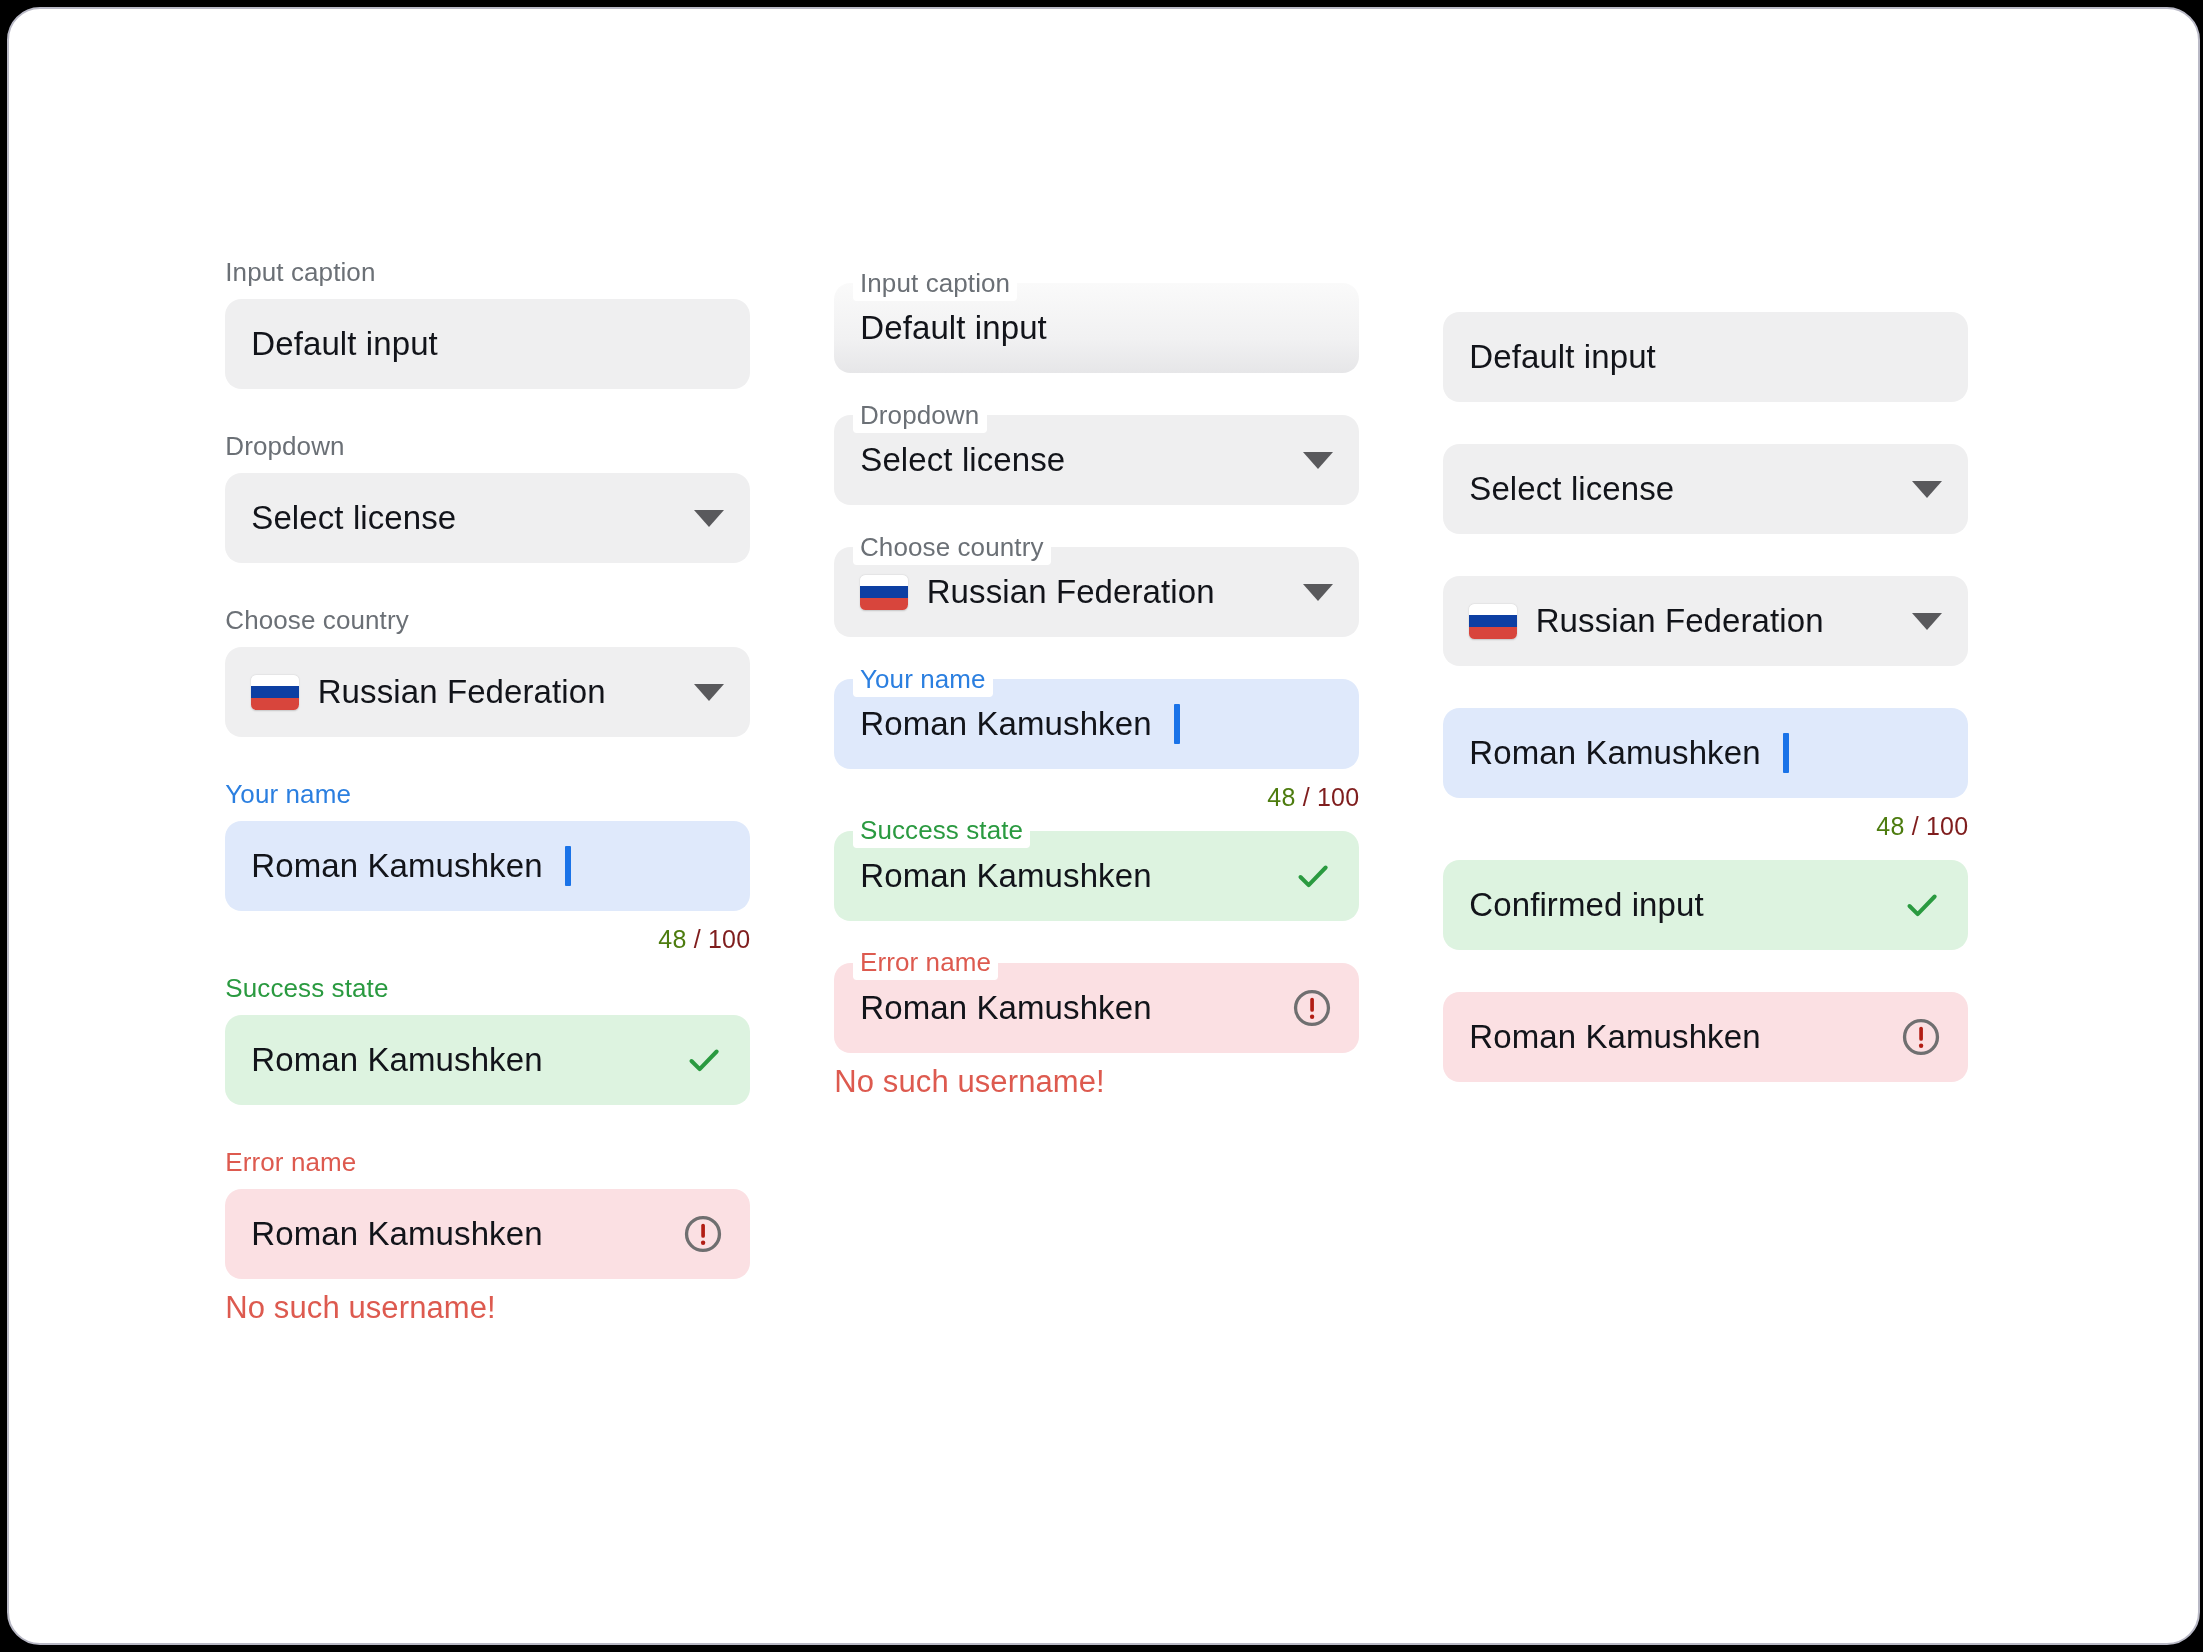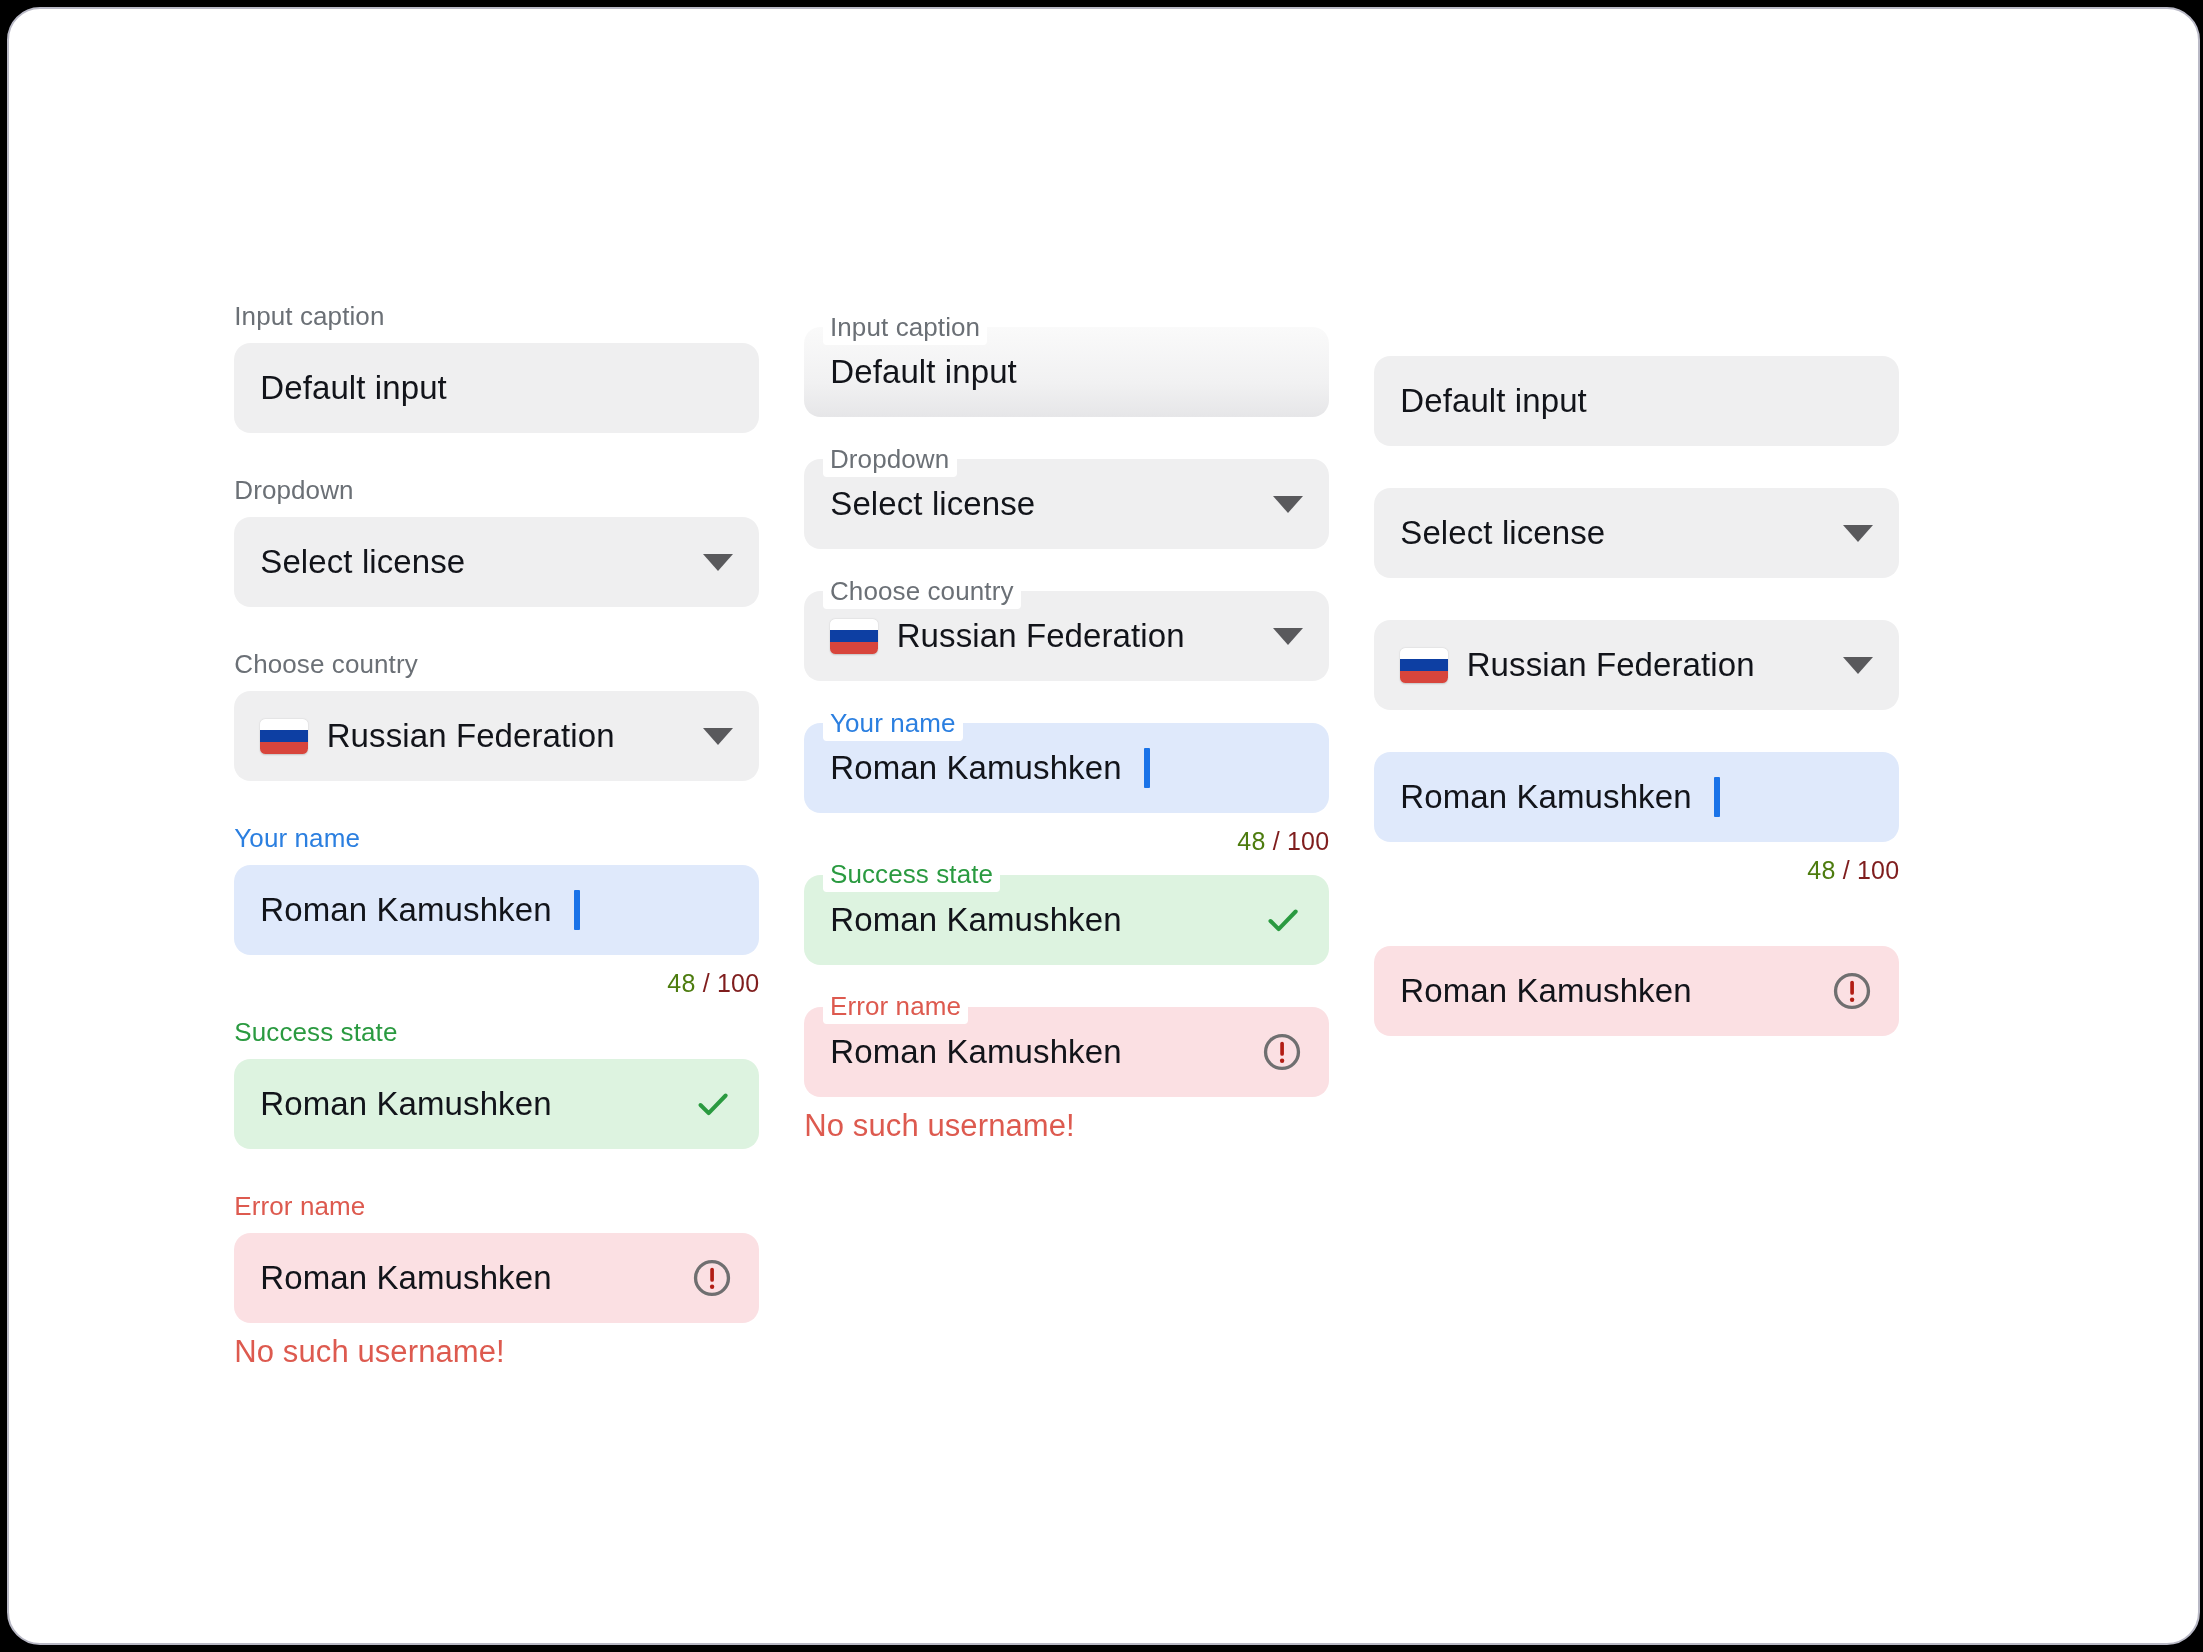--- a/index.html
+++ b/index.html
@@ -22,26 +22,25 @@
     height: 1638px;
     background: #ffffff;
     border: 2.8px solid #b9b9c6;
     border-radius: 33px;
     overflow: hidden;
   }
 
   
   #forms-grid {
     position: absolute;
-    left: 225px;
+    left: 216px;
     top: 248px;
     width: 1745px;
     display: flex;
-    gap: 45px;
-    margin-top: 44px;
+    gap: 84px;
   }
 
   .form-column { width: 525px; flex: 0 0 525px; position: relative; }
 
   .field-group { position: relative; }
 
   
   .top-label {
     display: block;
     font-size: 26px;
@@ -378,20 +377,29 @@
           <span class="caret"></span>
         </div>
         <div class="counter-row">
           <span class="counter-current">48</span>
           <span class="counter-rest">/ 100</span>
         </div>
       </div>
 
       <div class="gap-xs"></div>
 
+      <div class="field-group">
+        <div class="field-box state-success">
+          <span class="field-value">Confirmed input</span>
+          <span class="spacer"></span>
+          <svg class="check-icon" viewBox="0 0 24 24">
+            <path d="M4.5 12.6 L9.4 17.5 L19.6 6.9" fill="none" stroke="#2a9a40" stroke-width="2.4" stroke-linecap="round" stroke-linejoin="round"></path>
+          </svg>
+        </div>
+      </div>
 
       <div class="gap-md"></div>
 
       <div class="field-group">
         <div class="field-box state-error">
           <span class="field-value">Roman Kamushken</span>
           <span class="spacer"></span>
           <svg class="alert-icon" viewBox="0 0 24 24">
             <circle cx="12" cy="12" r="9.4" fill="none" stroke="#6f6f70" stroke-width="1.9"></circle>
             <rect x="11" y="6.1" width="2.1" height="8.1" rx="1.05" fill="#b21d14"></rect>

